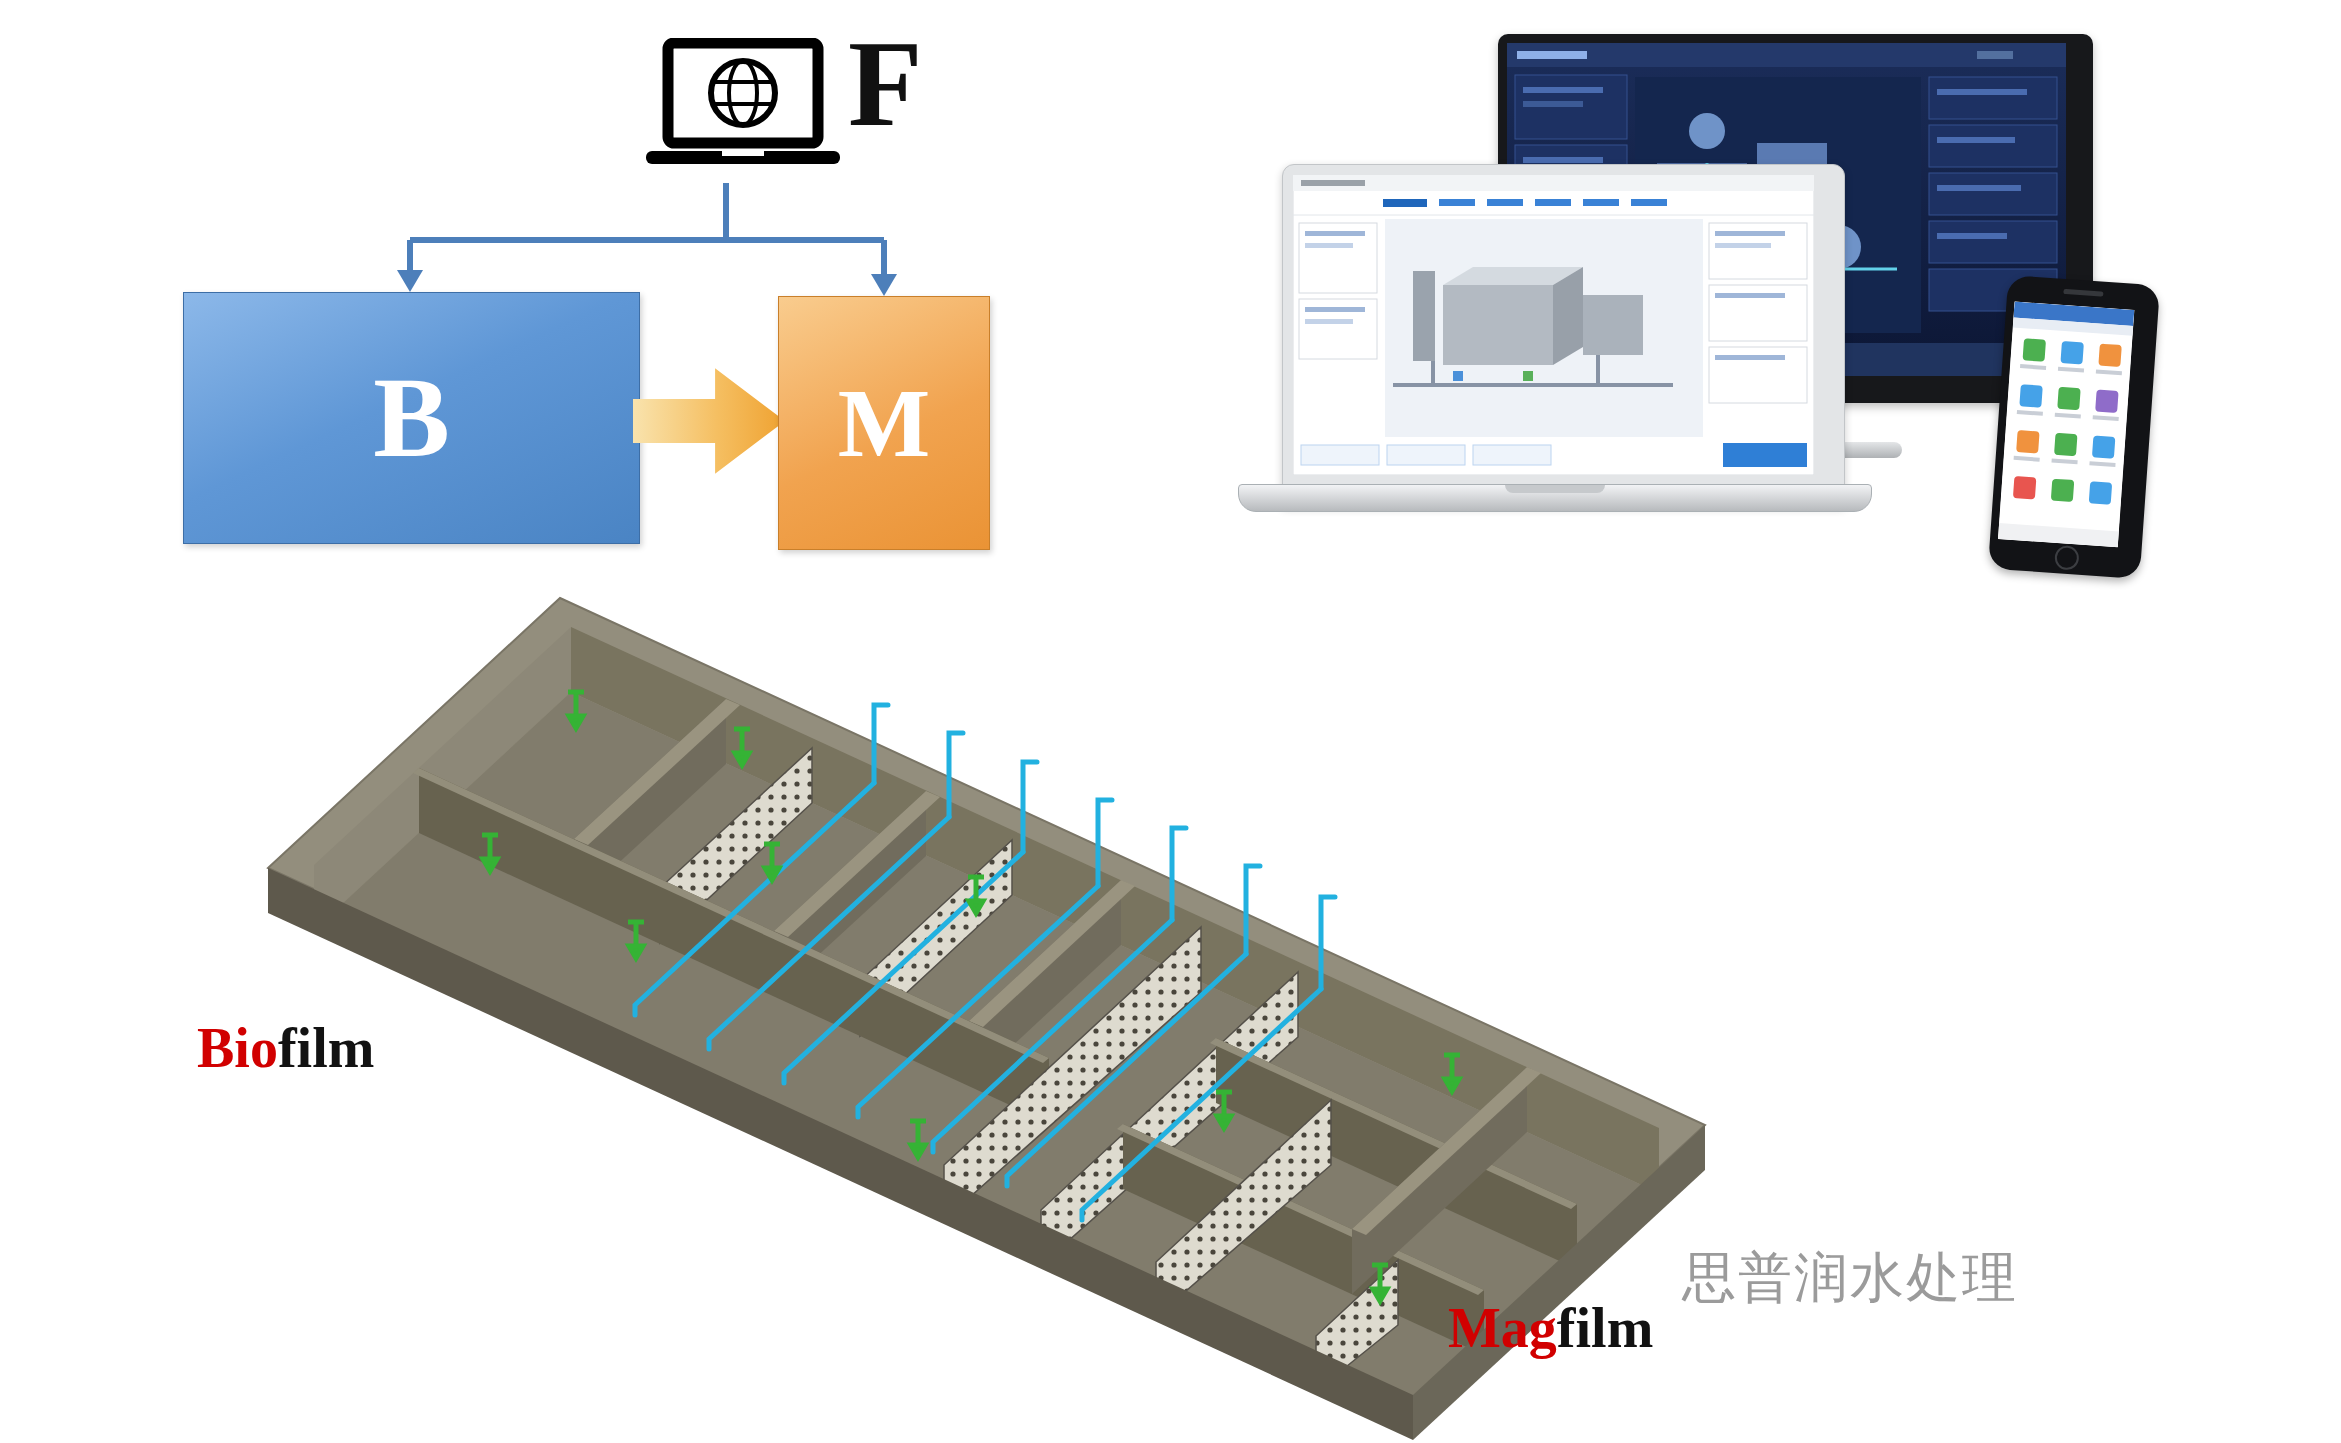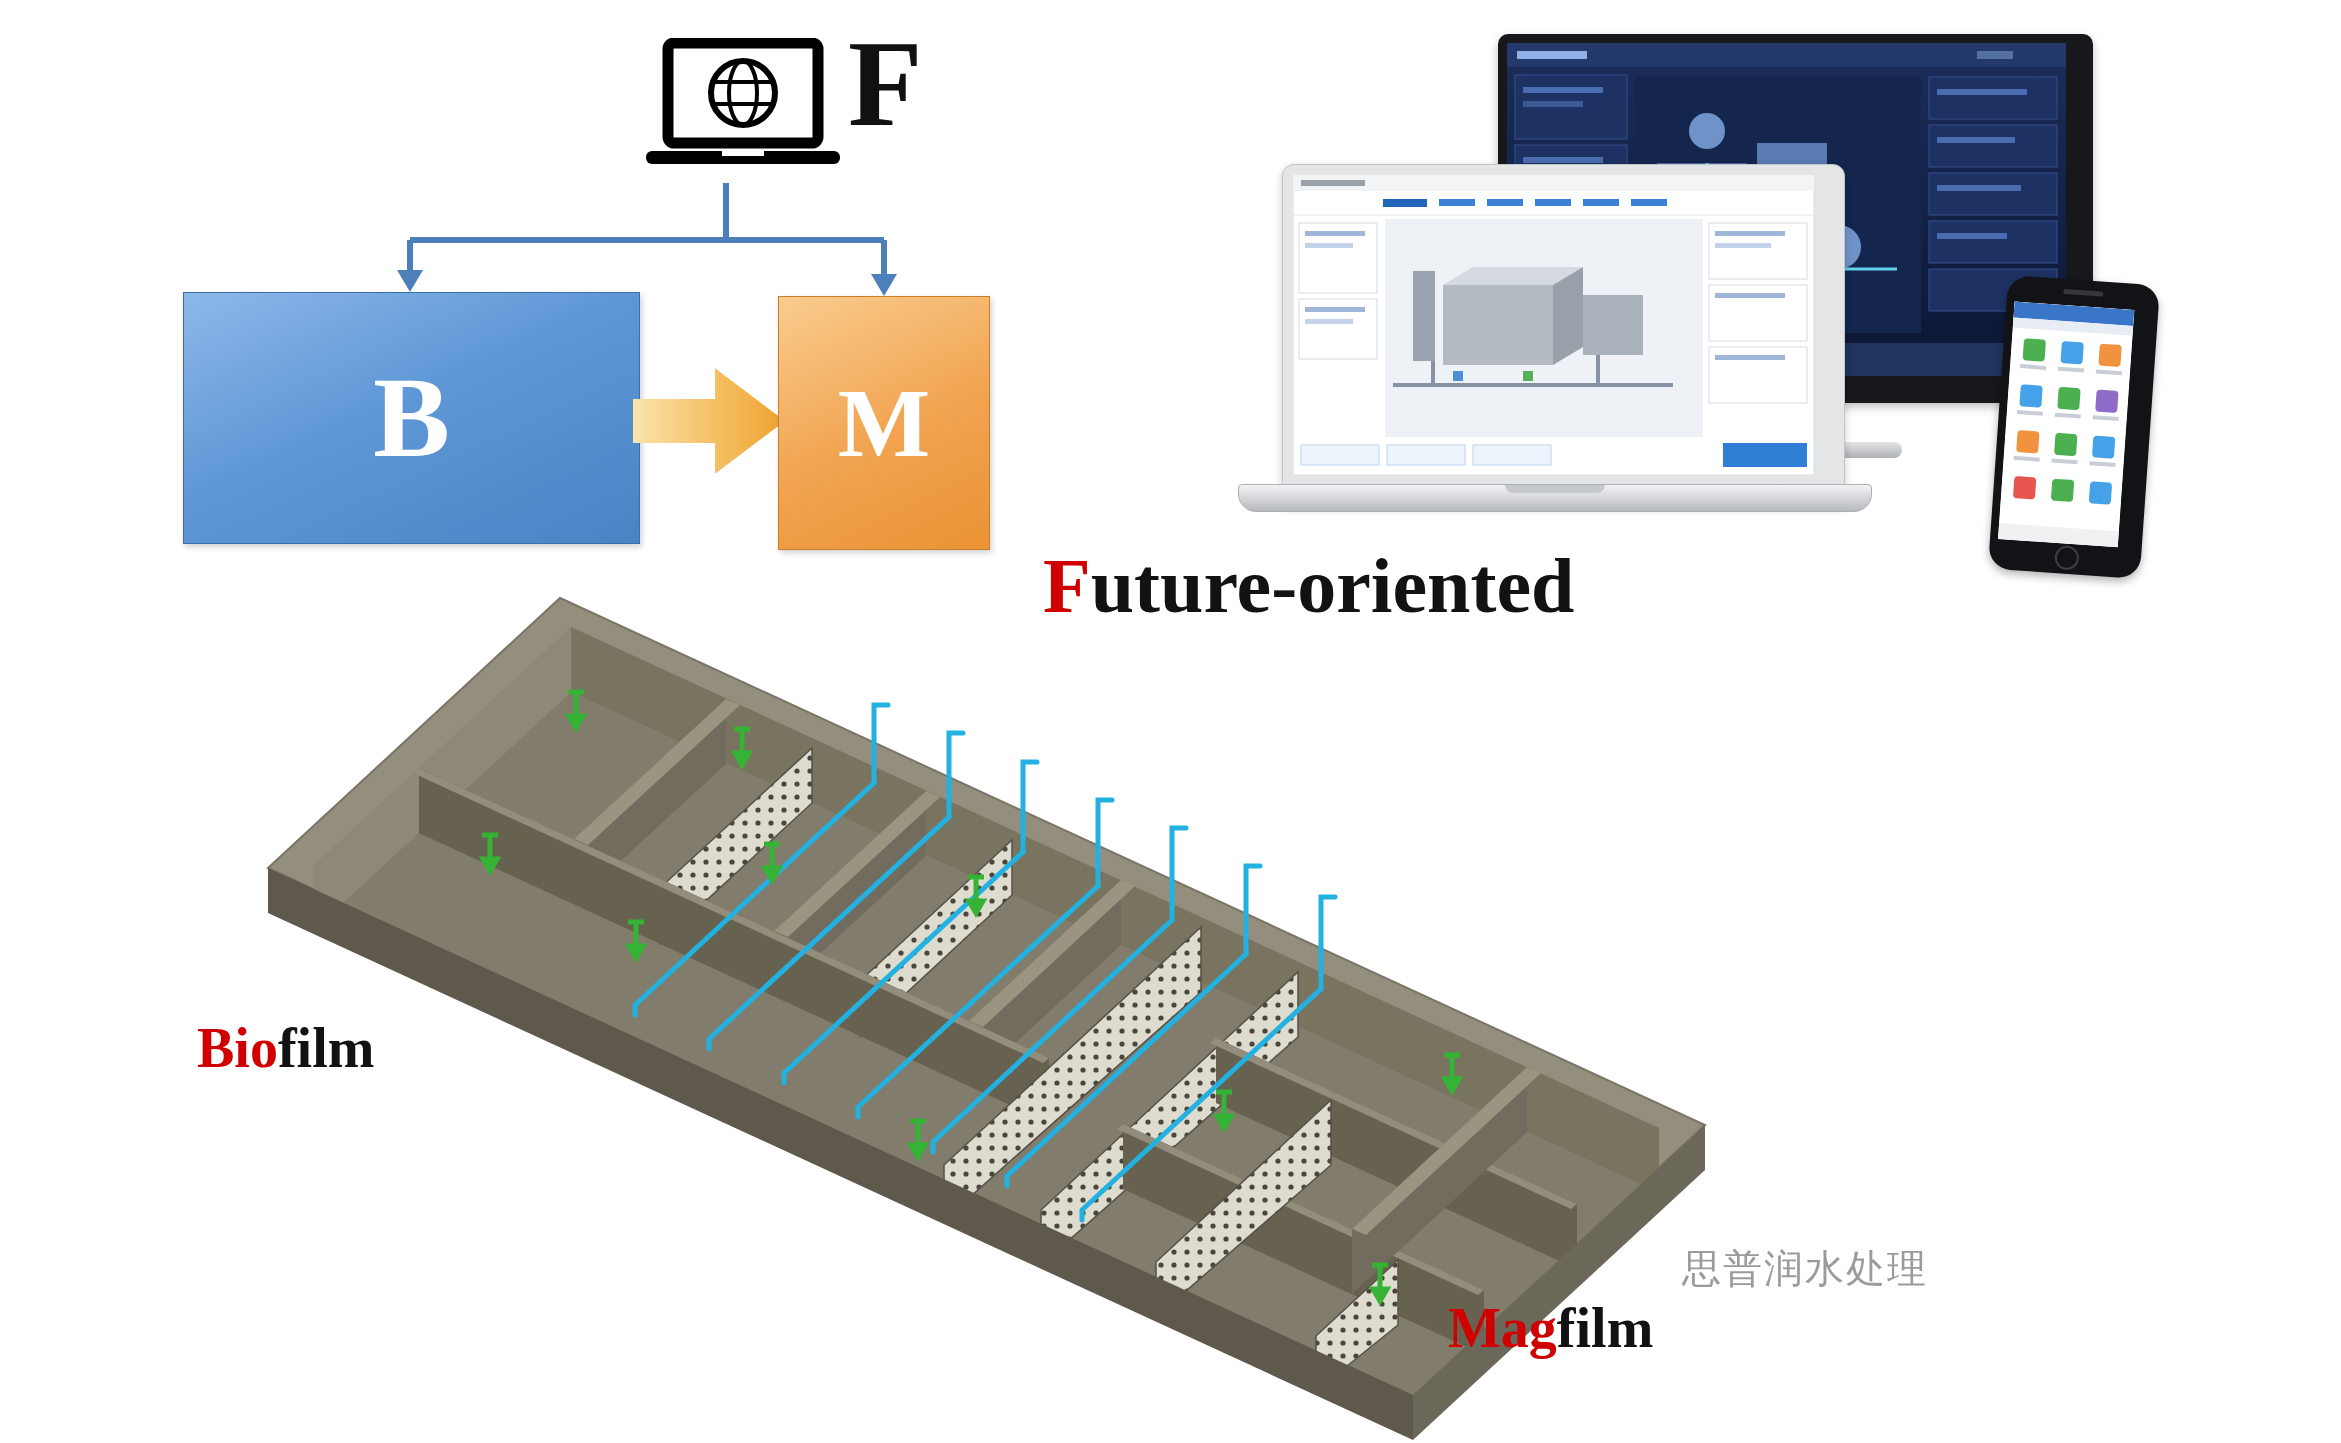--- a/index.html
+++ b/index.html
@@ -14,21 +14,21 @@
          border:1px solid #3d6ea6;box-shadow:2px 3px 6px rgba(0,0,0,.18);font-size:115px;}
   .box-m{background:linear-gradient(155deg,#f9cc8e 0%,#f1a34f 55%,#ea9335 100%);
          border:1px solid #c97f2a;box-shadow:2px 3px 6px rgba(0,0,0,.18);font-size:98px;}
   .big-arrow{clip-path:polygon(0% 30%,54% 30%,54% 2%,100% 50%,54% 98%,54% 70%,0% 70%);
              background:linear-gradient(90deg,#f9e3ad 0%,#f5bf62 55%,#efa231 100%);}
   
   .caption{font-family:"Liberation Serif",serif;font-weight:bold;color:#121212;line-height:1.32;}
   .caption .hl{color:#d10000;}
   .cap-78{font-size:78px;}
   .cap-84{font-size:56px;}
-  .watermark{font-family:Liberation Sans, sans-serif;color:#9b9b9b;font-size:39px;letter-spacing:2px;}
+  .watermark{font-family:Liberation Sans, sans-serif;color:#9b9b9b;font-size:54px;letter-spacing:2px;}
   
   .monitor-frame{background:#17181b;border-radius:10px;padding:9px;box-shadow:0 4px 10px rgba(0,0,0,.25);}
   .monitor-neck{background:linear-gradient(#cfd1d3,#9ea1a4);}
   .monitor-base{background:linear-gradient(#e4e6e8,#aeb1b4);border-radius:10px;}
   .laptop-screen{background:#e3e5e7;border:1px solid #c2c5c8;border-radius:12px 12px 0 0;padding:10px;
                  box-shadow:0 3px 8px rgba(0,0,0,.20);}
   .laptop-base{background:linear-gradient(#f2f3f5,#b7babd);border-radius:4px 4px 18px 18px;
                border:1px solid #aab0b4;}
   .laptop-notch{background:#c6c9cc;border-radius:0 0 10px 10px;}
   .phone-frame{background:#121316;border-radius:22px;padding:26px 8px 30px 8px;
@@ -311,21 +311,20 @@
         </g>
     </g>
 
     <g>
       <polygon points="268,868 1413,1395 1413,1440 268,913" fill="#5e594c"></polygon>
       <polygon points="1413,1395 1705,1125 1705,1170 1413,1440" fill="#6b6759"></polygon>
     </g>
   </svg>
 
   <div class="abs caption cap-78" style="left:1043px;top:535px;z-index:5;">
-    <div><span class="hl">F</span><span>uture-oriented</span></div>
   </div>
 
   <div class="abs caption cap-84" style="left:197px;top:1012px;z-index:5;">
     <span class="hl">Bio</span><span>film</span>
   </div>
 
   <div class="abs caption cap-84" style="left:1448px;top:1292px;z-index:5;">
     <span class="hl">Mag</span><span>film</span>
   </div>
 

